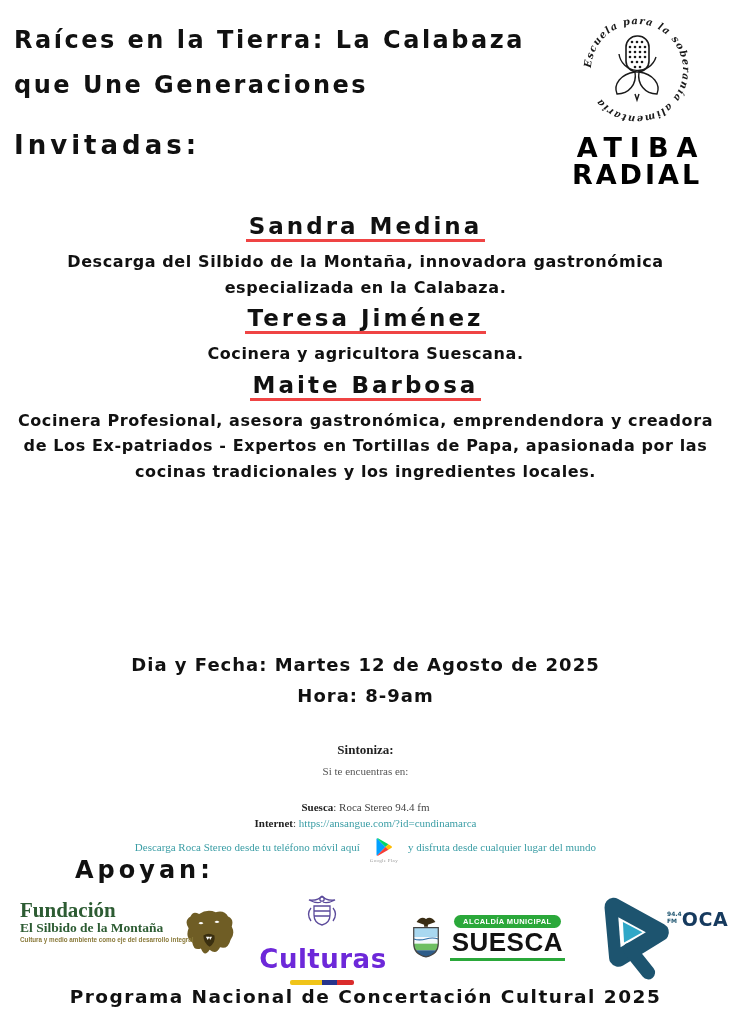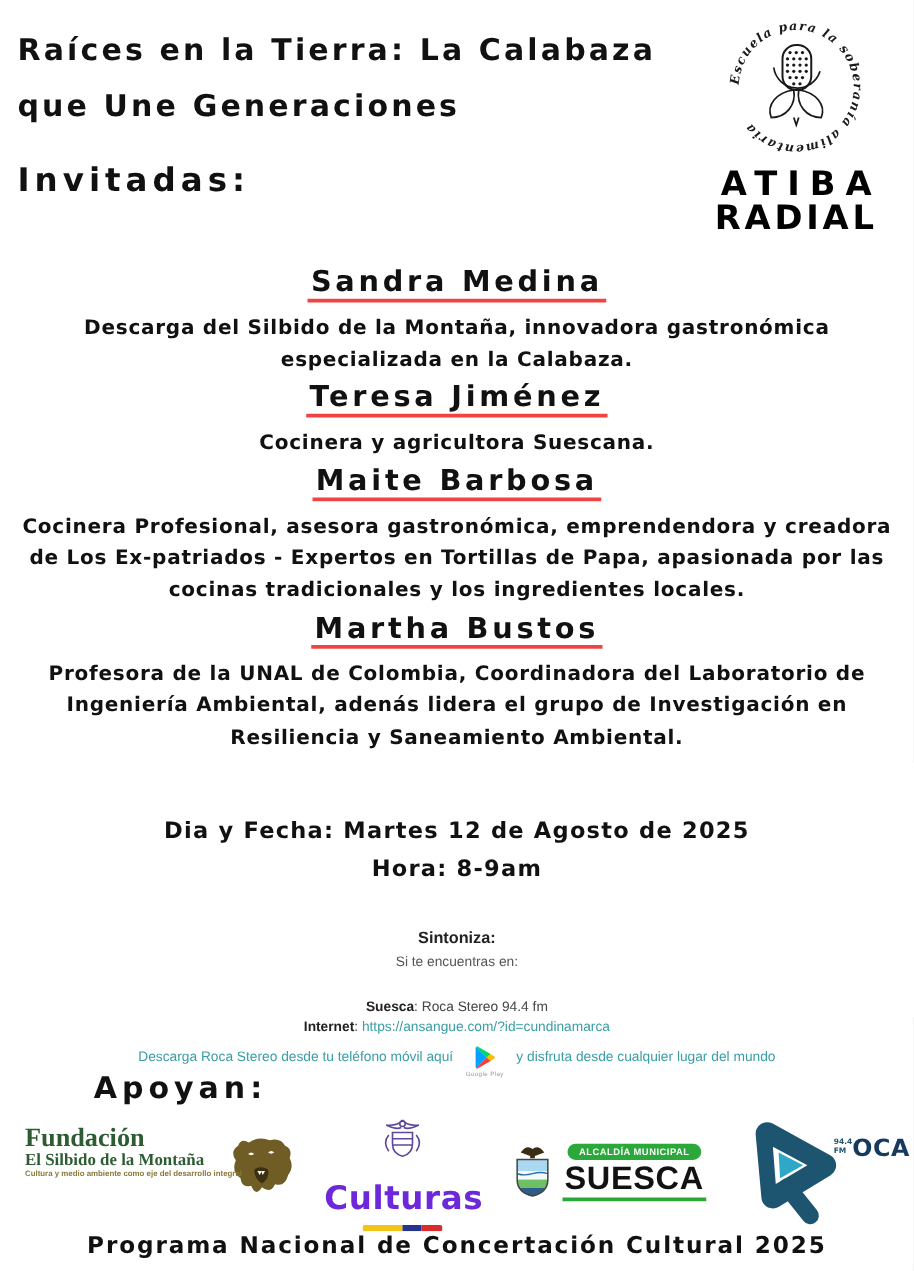--- a/index.html
+++ b/index.html
@@ -20,21 +20,21 @@
   
   .guests{position:absolute;top:208px;left:13px;right:13px;text-align:center;}
   .guest-name{display:inline-block;font-size:23px;font-weight:bold;letter-spacing:3px;
     border-bottom:3px solid #ef4444;padding:0 3px 0;margin:5px 0 7px;}
   .guest-desc{font-size:16px;font-weight:bold;letter-spacing:0.6px;line-height:1.6;margin:0;}
   
   .schedule{position:absolute;top:650px;left:0;right:0;text-align:center;
     font-size:18px;font-weight:bold;letter-spacing:1px;line-height:1.7;}
   
   .tunein{position:absolute;top:742px;left:0;right:0;text-align:center;
-    font-family:Liberation Sans, sans-serif;}
+    font-family:Liberation Serif, serif;}
   .t-head{font-size:13px;font-weight:bold;color:#222;}
   .t-sub{font-size:11px;color:#555;margin-top:7px;}
   .t-line{font-size:11px;color:#444;margin-top:4px;}
   .t-line.first{margin-top:24px;}
   .t-line b{color:#222;}
   .t-link{color:#3a9da5;text-decoration:none;}
   .t-download{margin-top:12px;font-size:11px;color:#3a9da5;
     display:flex;justify-content:center;align-items:flex-start;gap:10px;}
   .gp-wrap{display:inline-flex;flex-direction:column;align-items:center;margin-top:-4px;cursor:pointer;}
   .gp-caption{font-size:5px;color:#999;margin-top:1px;letter-spacing:0.3px;}
@@ -138,24 +138,20 @@
       <p class="guest-desc">Descarga del Silbido de la Montaña, innovadora gastronómica especializada en la Calabaza.</p>
     </div>
     <div>
       <h2 class="guest-name">Teresa Jiménez</h2>
       <p class="guest-desc">Cocinera y agricultora Suescana.</p>
     </div>
     <div>
       <h2 class="guest-name">Maite Barbosa</h2>
       <p class="guest-desc">Cocinera Profesional, asesora gastronómica, emprendendora y creadora de Los Ex-patriados - Expertos en Tortillas de Papa, apasionada por las cocinas tradicionales y los ingredientes locales.</p>
     </div>
-    <div>
-      <h2 class="guest-name">Martha Bustos</h2>
-      <p class="guest-desc">Profesora de la UNAL de Colombia, Coordinadora del Laboratorio de Ingeniería Ambiental, adenás lidera el grupo de Investigación en Resiliencia y Saneamiento Ambiental.</p>
-    </div>
   </main>
 
   <div class="schedule">
     <div>Dia y Fecha: Martes 12 de Agosto de 2025</div>
     <div>Hora: 8-9am</div>
   </div>
 
   <section class="tunein">
     <div class="t-head">Sintoniza:</div>
     <div class="t-sub">Si te encuentras en:</div>

